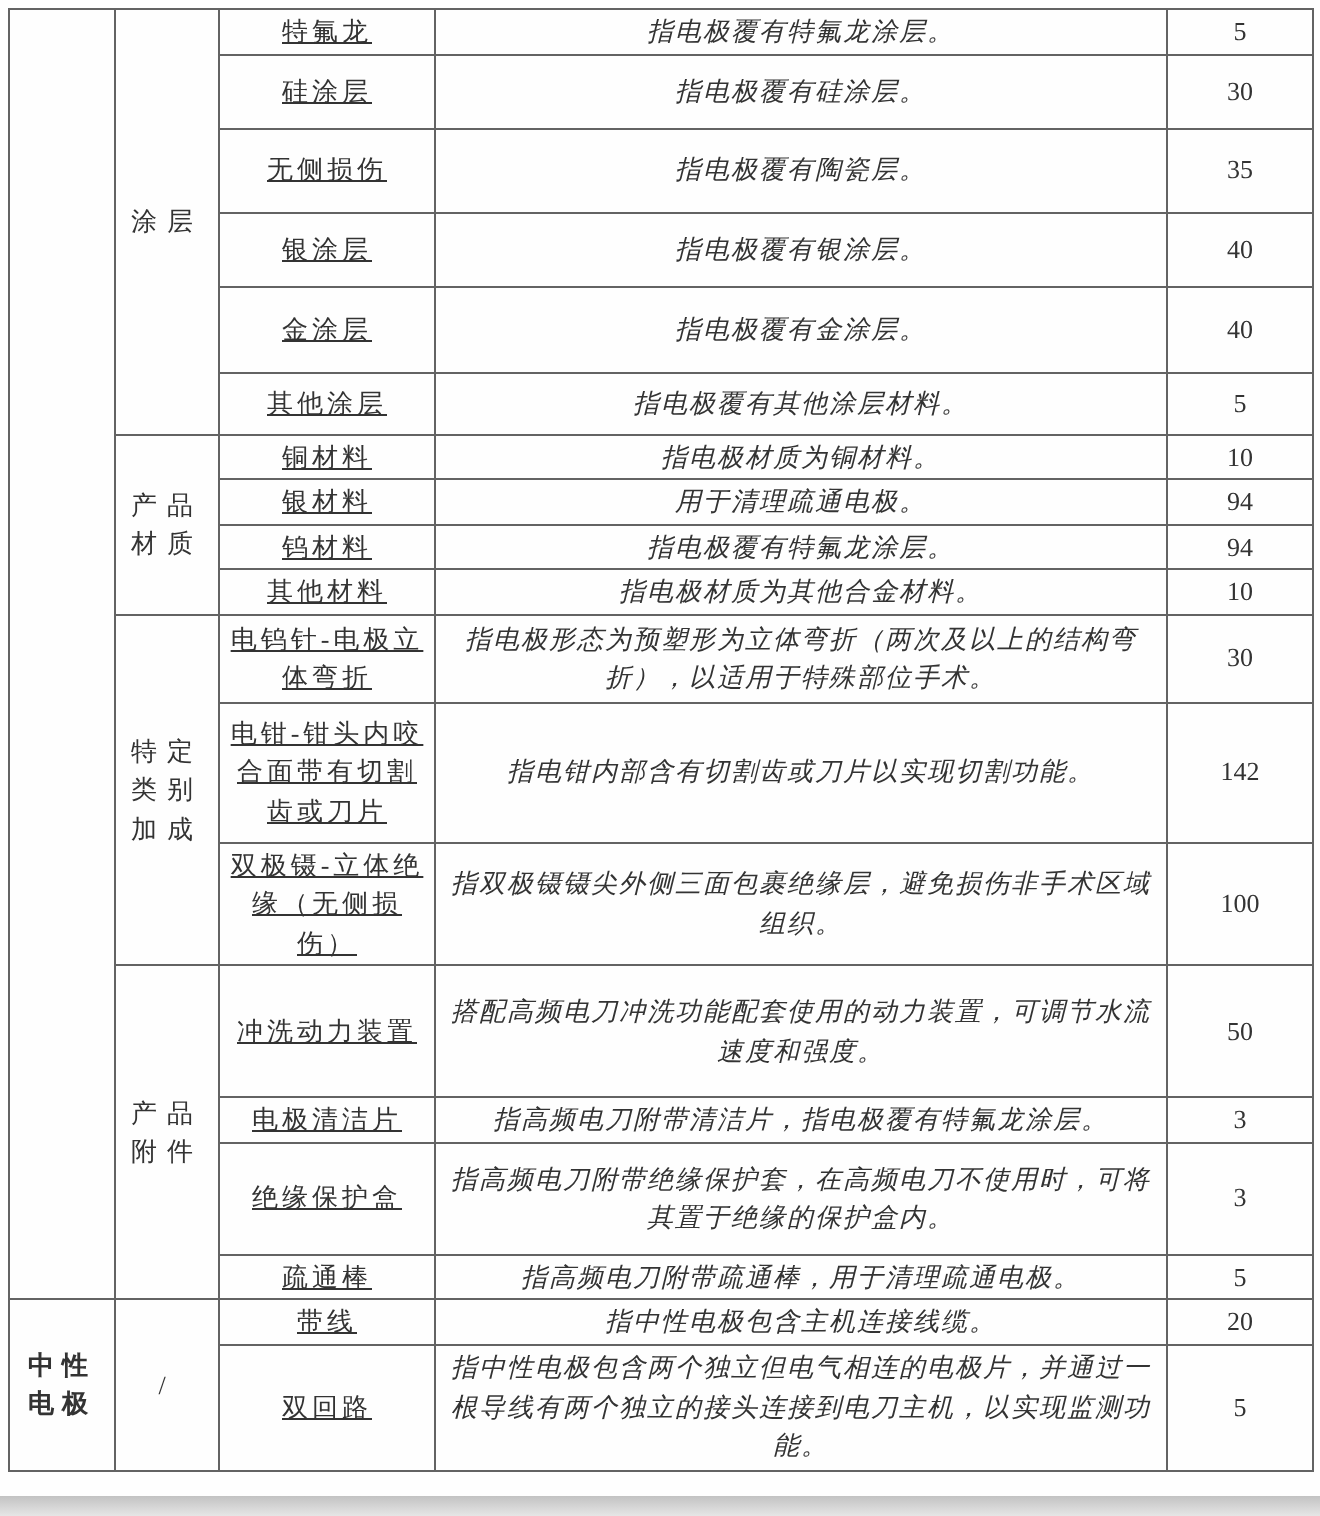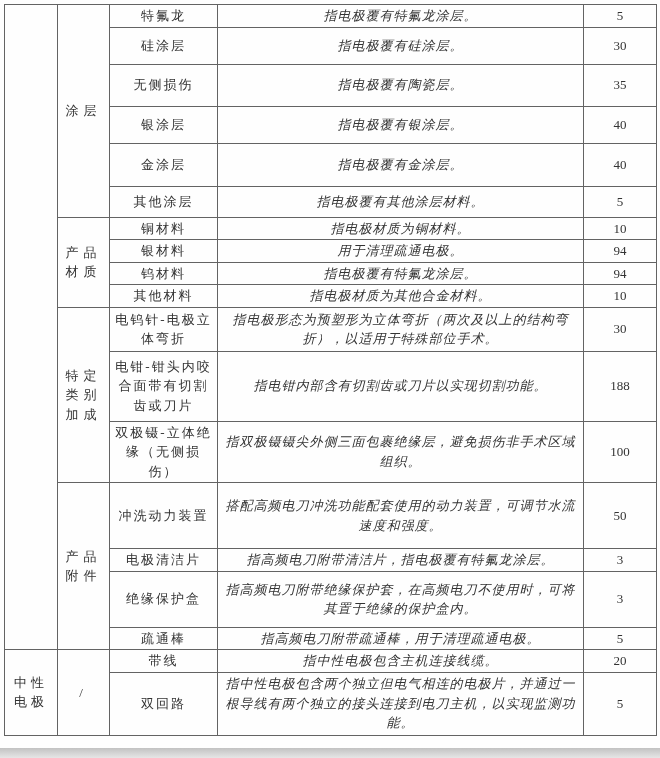--- a/index.html
+++ b/index.html
@@ -29,23 +29,23 @@
     border: 1px solid #636363;
     text-align: center;
     vertical-align: middle;
     color: #333333;
     font-size: 13px;
     line-height: 1.5;
     padding: 1px 4px;
     overflow: hidden;
     word-break: break-all;
   }
-  td.c1 { letter-spacing: 4px; }
+  td.c1 { letter-spacing: 4px; font-weight: bold; }
   td.c2 { letter-spacing: 5px; }
-  td.c3 { letter-spacing: 2px; }
+  td.c3 { letter-spacing: 2px; text-decoration: underline; }
   td.c4 { letter-spacing: 1px; font-style: italic; }
   td.c5 { letter-spacing: 0; }
   .bottom-strip {
     position: absolute;
     left: 0;
     top: 748px;
     width: 660px;
     height: 10px;
     background: linear-gradient(#c2c2c2, #e6e6e6);
   }
@@ -121,21 +121,21 @@
 
       <tr style="height:44px">
         <td class="c2" rowspan="3">特定类别加成</td>
         <td class="c3">电钨针-电极立体弯折</td>
         <td class="c4">指电极形态为预塑形为立体弯折（两次及以上的结构弯折），以适用于特殊部位手术。</td>
         <td class="c5">30</td>
       </tr>
       <tr style="height:70px">
         <td class="c3">电钳-钳头内咬合面带有切割齿或刀片</td>
         <td class="c4">指电钳内部含有切割齿或刀片以实现切割功能。</td>
-        <td class="c5">188</td>
+        <td class="c5">142</td>
       </tr>
       <tr style="height:61px">
         <td class="c3">双极镊-立体绝缘（无侧损伤）</td>
         <td class="c4">指双极镊镊尖外侧三面包裹绝缘层，避免损伤非手术区域组织。</td>
         <td class="c5">100</td>
       </tr>
 
       <tr style="height:66px">
         <td class="c2" rowspan="4">产品附件</td>
         <td class="c3">冲洗动力装置</td>

